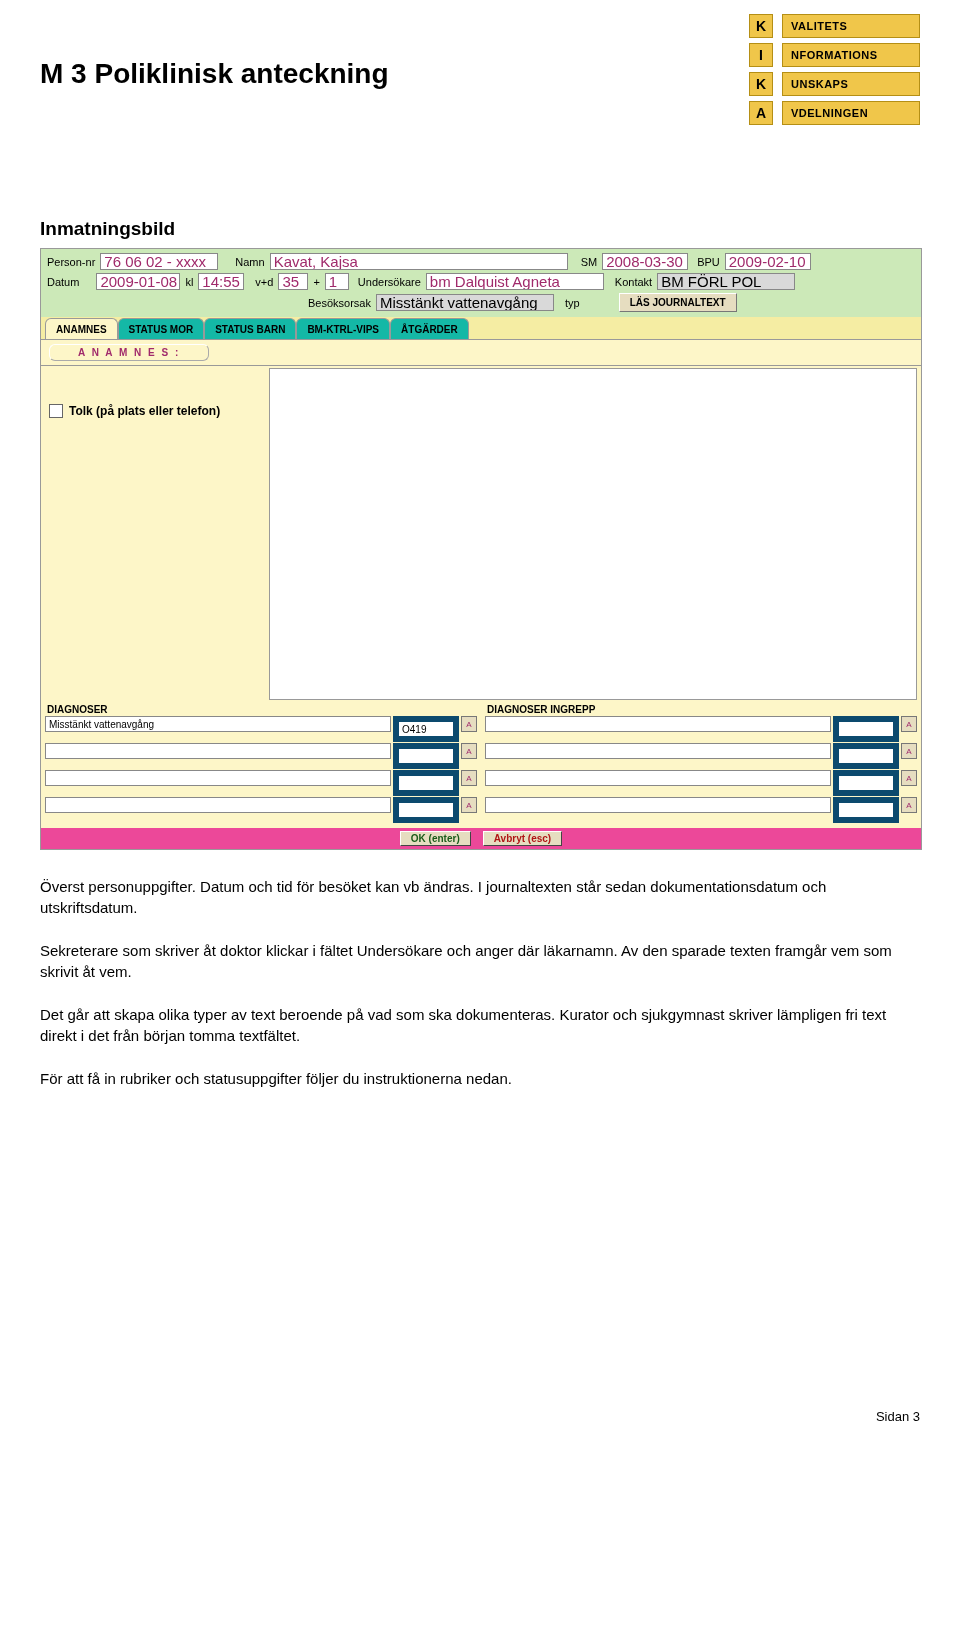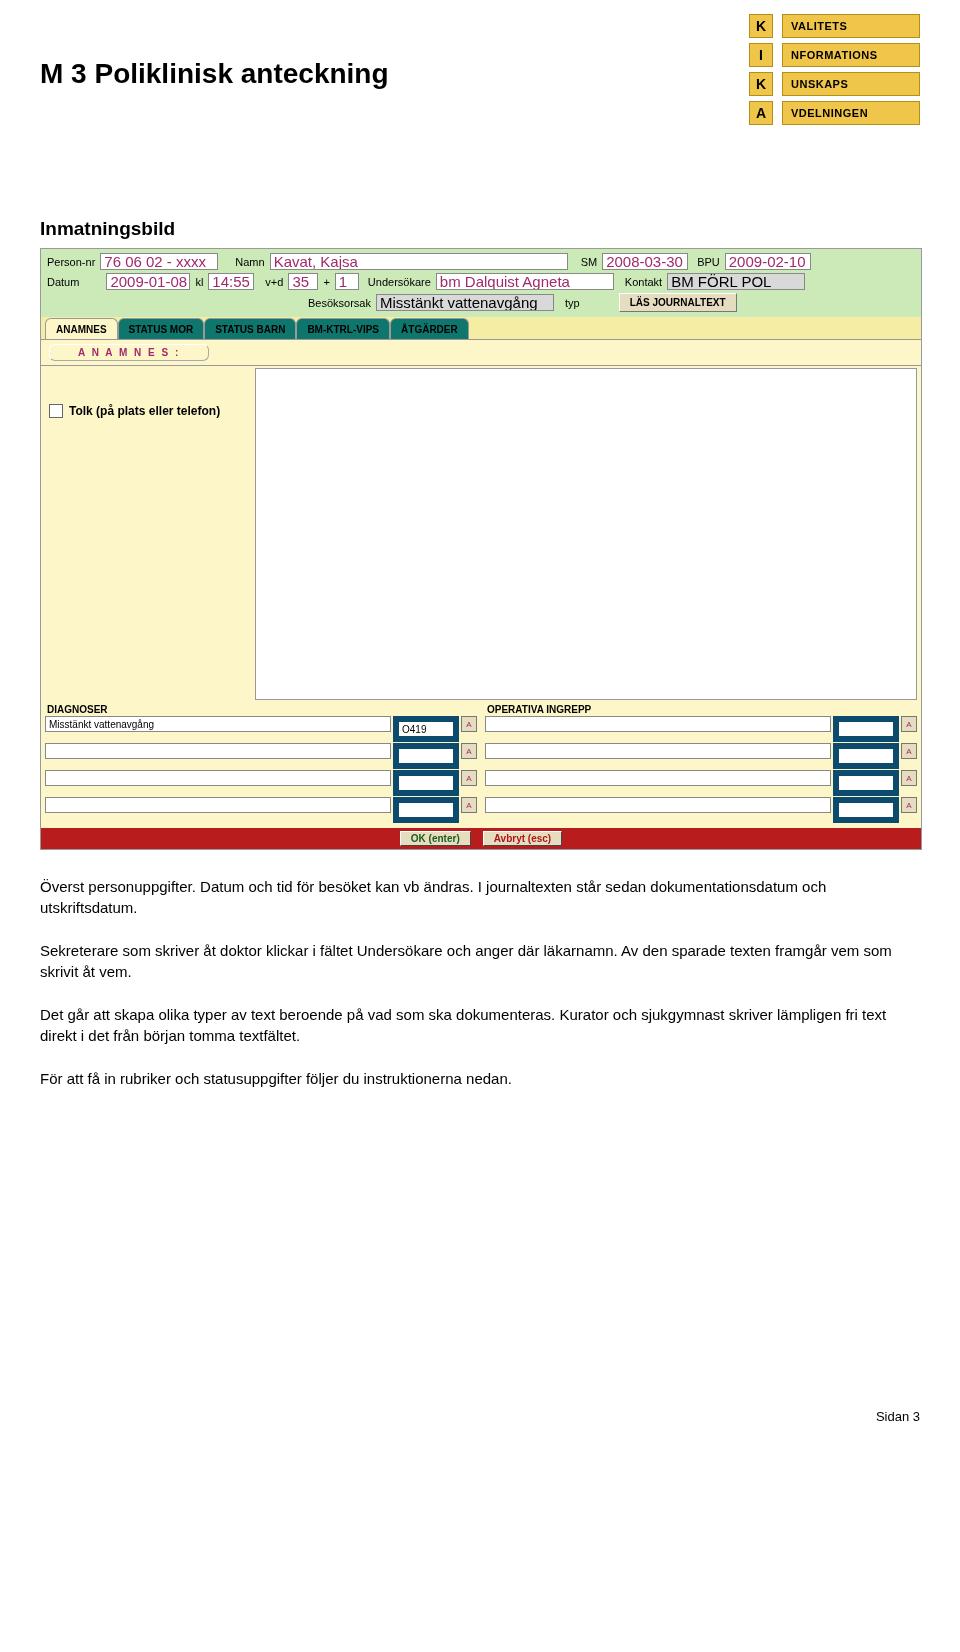--- a/index.html
+++ b/index.html
@@ -13,37 +13,37 @@
   .h2{font-family:"Trebuchet MS",Verdana,sans-serif;font-weight:900;font-size:19px;margin:90px 0 8px 0}
   
   .win{border:1px solid #999;width:880px;margin:4px 0 26px 0;font-size:11px}
   .panel-top{background:#cce9b8;padding:4px 6px 2px 6px}
   .row{display:flex;align-items:center;gap:5px;margin-bottom:3px;flex-wrap:nowrap}
   .lbl{font-size:11px;color:#000}
   .fld{background:#fff;border:1px solid #888;height:15px;padding:0 3px;font-size:15px;color:#a02a6b;display:inline-flex;align-items:center;white-space:nowrap;overflow:hidden}
   .fldg{background:#d9d9d9}
   .btn-raised{background:#e6ddc0;border:1px solid #777;border-top-color:#fff;border-left-color:#fff;height:17px;padding:0 10px;font-size:10px;font-weight:700;display:inline-flex;align-items:center;cursor:pointer}
   .tabbar{background:#f5eda3;display:flex;align-items:flex-end;gap:0;padding:0 4px;height:22px;border-bottom:1px solid #999}
-  .tab{background:#0f766e;border:1px solid #999;border-bottom:none;border-radius:6px 6px 0 0;padding:2px 10px;font-size:10px;font-weight:700;color:#000;cursor:pointer;height:16px;display:flex;align-items:center}
+  .tab{background:#14b8a6;border:1px solid #999;border-bottom:none;border-radius:6px 6px 0 0;padding:2px 10px;font-size:10px;font-weight:700;color:#000;cursor:pointer;height:16px;display:flex;align-items:center}
   .tab.active{background:#fdf6c8}
   .anamnes-strip{background:#fdf6c8;border-bottom:1px solid #999;display:flex;align-items:center}
   .anamnes-btn{background:#fdf6c8;border:1px solid #aaa;border-top-color:#fff;border-left-color:#fff;border-radius:6px;margin:4px 8px;padding:2px 28px;font-size:10px;font-weight:700;color:#a02a6b;letter-spacing:2px;cursor:pointer}
   .midwrap{background:#fdf6c8;display:flex}
-  .midleft{width:200px;padding:8px 6px 8px 8px}
+  .midleft{width:200px;padding:8px 20px 8px 8px}
   .midright{flex:1;background:#fff;border:1px solid #999;margin:2px 4px 2px 0;height:330px}
   .chk-line{display:flex;align-items:center;gap:6px;margin-top:30px;font-weight:700;font-size:12px}
   .chk{width:12px;height:12px;border:1px solid #666;background:#fff;display:inline-block}
   .diag-row{background:#fdf6c8;display:flex}
   .diag-col{flex:1;padding:2px 4px 4px 4px}
   .diag-title{font-size:10px;font-weight:700;margin:0 0 1px 2px}
   .diag-line{display:flex;gap:2px;margin-bottom:1px}
   .diag-text{flex:1;background:#fff;border:1px solid #888;height:14px;font-size:10px;padding:0 3px;display:flex;align-items:center}
   .diag-code{width:48px;background:#fff;border:6px solid #0c4a6e;height:14px;font-size:10px;padding:0 3px;display:flex;align-items:center}
   .diag-btn{width:14px;height:14px;background:#e6ddc0;border:1px solid #777;font-size:8px;display:flex;align-items:center;justify-content:center;color:#a02a6b;cursor:pointer}
-  .bottombar{background:#b91c1c;display:flex;justify-content:center;gap:12px;padding:3px 0}
+  .bottombar{background:#ec4899;display:flex;justify-content:center;gap:12px;padding:3px 0}
   .bot-btn{background:#e6ddc0;border:1px solid #444;border-top-color:#fff;border-left-color:#fff;font-size:10px;font-weight:700;padding:1px 10px;cursor:pointer}
   .green{color:#1a5c1a}.red{color:#b01515}
   .body-text{font-family:Verdana,Arial,sans-serif;font-size:15px;line-height:1.4;margin:0 0 22px 0}
   .page-num{text-align:right;font-weight:400;font-size:13px;margin-top:320px}
 </style>
 </head>
 <body>
 
 <div class="page">
 
@@ -79,21 +79,21 @@
         <span class="fld" style="width:110px">76 06 02 - xxxx</span>
         <span class="lbl" style="margin-left:12px">Namn</span>
         <span class="fld" style="width:290px">Kavat, Kajsa</span>
         <span class="lbl" style="margin-left:8px">SM</span>
         <span class="fld" style="width:78px">2008-03-30</span>
         <span class="lbl" style="margin-left:4px">BPU</span>
         <span class="fld" style="width:78px">2009-02-10</span>
       </div>
       <div class="row">
         <span class="lbl">Datum</span>
-        <span class="fld" style="width:76px;margin-left:22px">2009-01-08</span>
+        <span class="fld" style="width:76px;margin-left:12px">2009-01-08</span>
         <span class="lbl">kl</span>
         <span class="fld" style="width:38px">14:55</span>
         <span class="lbl" style="margin-left:6px">v+d</span>
         <span class="fld" style="width:22px">35</span>
         <span class="lbl">+</span>
         <span class="fld" style="width:16px">1</span>
         <span class="lbl" style="margin-left:4px">Undersökare</span>
         <span class="fld" style="width:170px">bm Dalquist Agneta</span>
         <span class="lbl" style="margin-left:6px">Kontakt</span>
         <span class="fld fldg" style="width:130px;color:#000">BM FÖRL POL</span>
@@ -146,21 +146,21 @@
             <div class="diag-code"></div>
             <div class="diag-btn">A</div>
           </div>
         <div class="diag-line">
             <div class="diag-text"></div>
             <div class="diag-code"></div>
             <div class="diag-btn">A</div>
           </div>
       </div>
       <div class="diag-col">
-        <div class="diag-title">OPERATIVA INGREPP</div>
+        <div class="diag-title">DIAGNOSER INGREPP</div>
         <div class="diag-line">
             <div class="diag-text"></div>
             <div class="diag-code"></div>
             <div class="diag-btn">A</div>
           </div>
         <div class="diag-line">
             <div class="diag-text"></div>
             <div class="diag-code"></div>
             <div class="diag-btn">A</div>
           </div>

